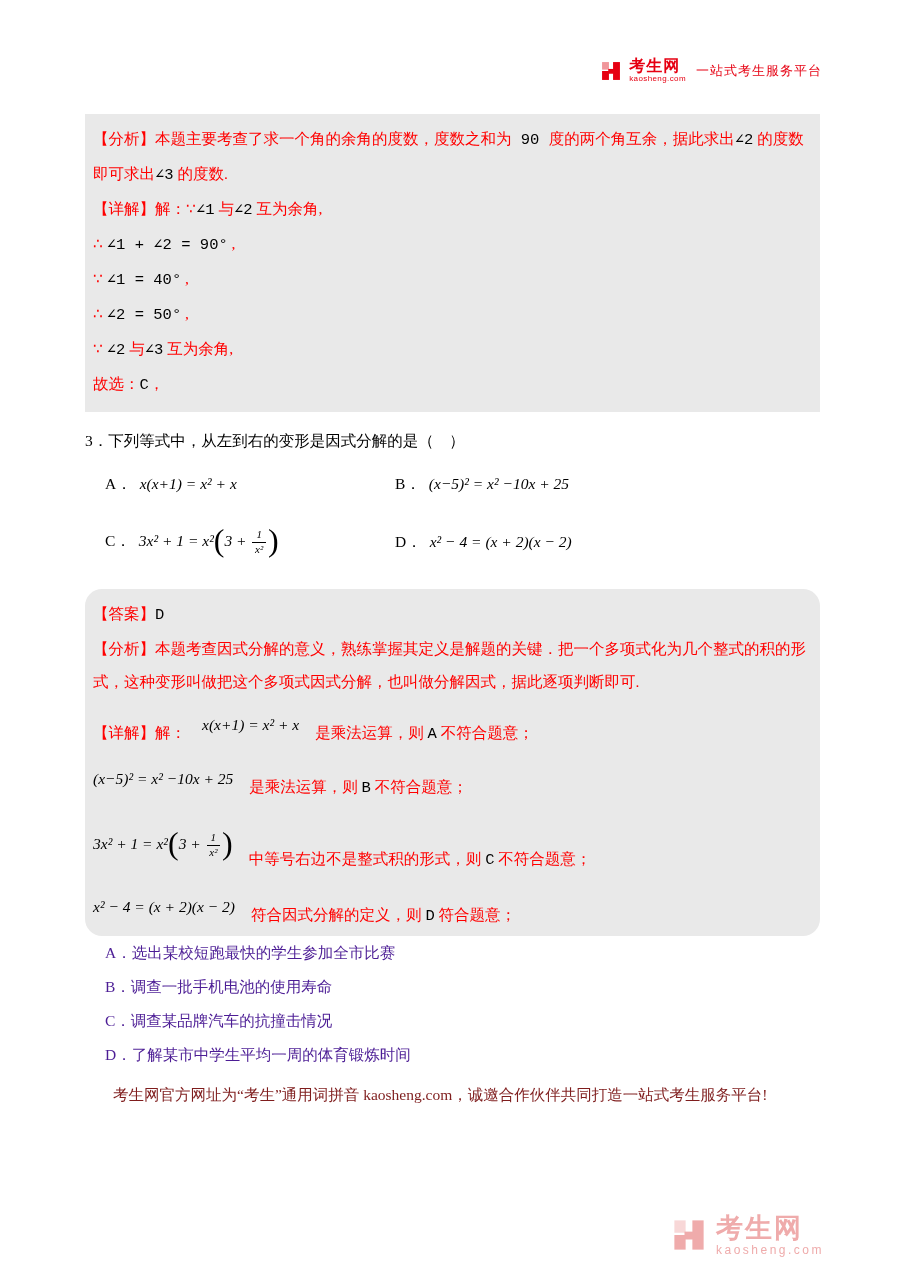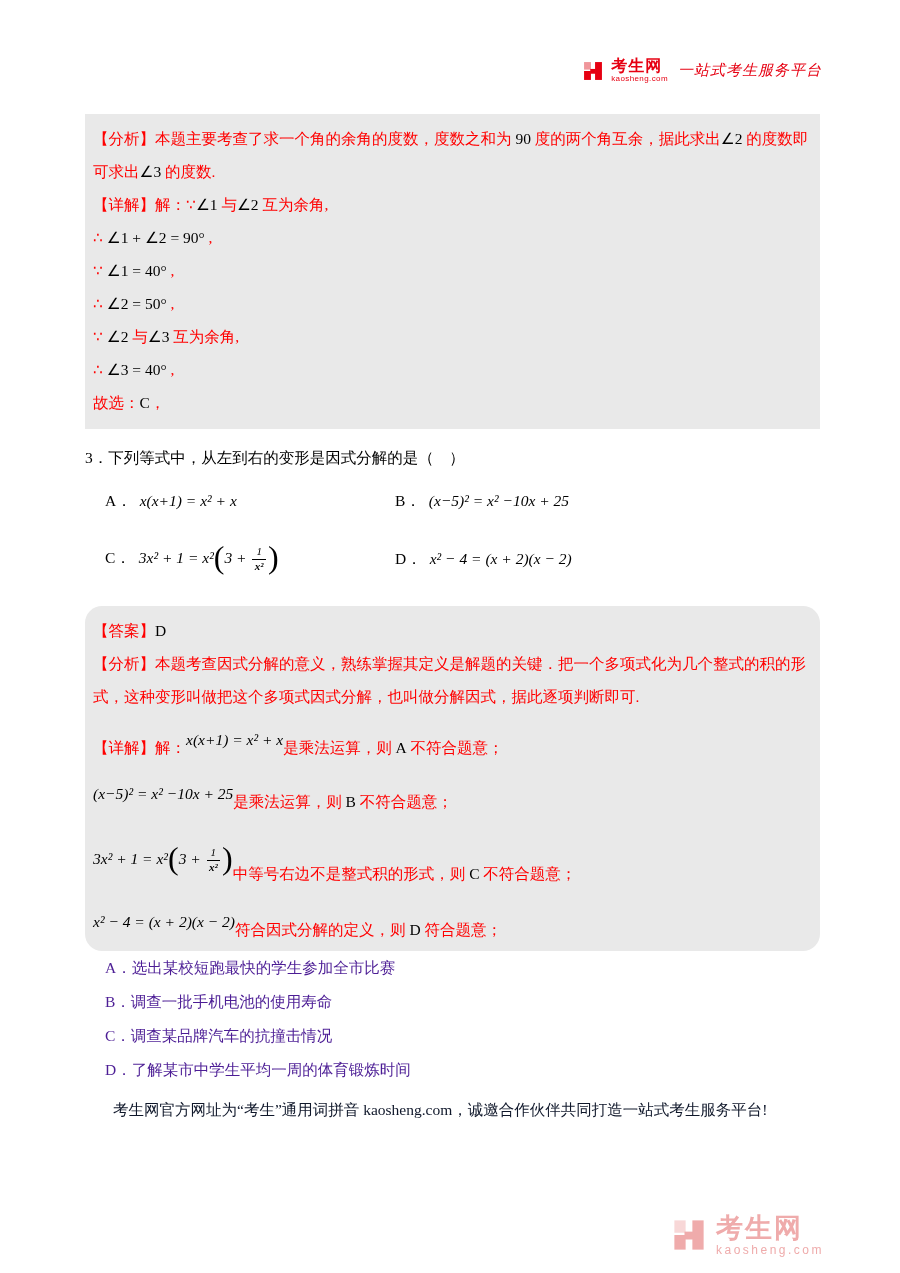--- a/index.html
+++ b/index.html
@@ -26,77 +26,77 @@
   .brand-name {
     font-family: "Liberation Sans", "DejaVu Sans", sans-serif;
     font-weight: bold; font-size: 16px; color: #e60012; letter-spacing: 1px;
   }
   .brand-domain {
     font-family: "Liberation Sans", "DejaVu Sans", sans-serif;
     font-size: 8px; color: #e60012; letter-spacing: 0.4px;
   }
   .brand-tagline {
     font-family: "Liberation Sans", "DejaVu Sans", sans-serif;
-    font-size: 15px; color: #e60012; margin-left: 3px; letter-spacing: 1px; font-style: italic;
+    font-size: 13px; color: #e60012; margin-left: 3px; letter-spacing: 1px;
   }
 
   
   .content { position: absolute; top: 106px; left: 85px; width: 735px; }
 
   .sblock { background: #e9e9e9; padding: 8px 10px 10px 8px; }
   .sblock2 { margin-top: 10px; padding-bottom: 10px; border-radius: 17px; }
 
   .sline { line-height: 33px; min-height: 33px; }
   .sline-c { line-height: 36px; min-height: 36px; }
 
   .seg-r  { color: #ff0000; }
-  .seg-mu { font-family: Liberation Serif, serif; color: #000; font-style: normal; }
+  .seg-mu { font-family: Liberation Mono, monospace; color: #000; font-style: normal; }
 
   
   .eq {
     font-family: "Liberation Serif", "DejaVu Sans", serif;
     font-style: italic; color: #000; white-space: nowrap;
   }
   .frac {
     display: inline-flex; flex-direction: column; align-items: stretch;
     text-align: center; font-size: 11px; line-height: 1.25;
     vertical-align: middle; margin: 0 2px;
   }
   .fnum { border-bottom: 1px solid #000; padding: 0 4px; }
-  .fden { padding: 0 2px; font-weight: bold; }
+  .fden { padding: 0 2px; }
   .bigp {
     font-style: normal; font-size: 32px; font-weight: 400;
     vertical-align: middle; line-height: 0.9; position: relative; top: -2px;
   }
 
   
   .q-title { margin-top: 12px; line-height: 33px; color: #000; }
   .q3-row { display: flex; padding-left: 20px; align-items: center; }
   .q3-row1 { margin-top: 6px; height: 42px; }
   .q3-row2 { height: 74px; }
   .opt { display: flex; align-items: center; gap: 8px; color: #000; }
   .opt-left { width: 290px; }
   .opt-right { flex: 1; }
   .opt-label { color: #000; }
 
   
-  .dline { display: flex; align-items: flex-end; }
+  .dline { display: flex; align-items: flex-end; gap: 16px; }
   .dline .eq { padding-bottom: 10px; }
   .dline .dlabel { color: #ff0000; }
   .d1 { height: 46px; }
   .d2 { height: 54px; }
   .d3 { height: 72px; }
   .d4 { height: 56px; }
   .dline .segwrap { display: inline; }
 
   
   .q4-opt { padding-left: 20px; line-height: 34px; color: #4c1d95; }
 
   
-  .page-footer { margin-top: 12px; padding-left: 28px; line-height: 22px; color: #0f172a; }
+  .page-footer { margin-top: 12px; padding-left: 28px; line-height: 22px; color: #7f1d1d; }
 
   
   .watermark {
     position: absolute; top: 1206px; right: 76px;
     display: flex; align-items: center; gap: 9px;
   }
   .wm-col { display: flex; flex-direction: column; line-height: 1.1; }
   .wm-brand {
     font-family: "Liberation Sans", "DejaVu Sans", sans-serif;
     font-size: 27px; font-weight: bold; color: #efabab; letter-spacing: 2px;
@@ -129,21 +129,20 @@
 
   <div class="content">
 
     <div class="sblock">
       <div class="sline"><span class="seg seg-r">【分析】本题主要考查了求一个角的余角的度数，度数之和为</span><span class="seg seg-mu"> 90 </span><span class="seg seg-r">度的两个角互余，据此求出</span><span class="seg seg-mu">∠2</span><span class="seg seg-r"> 的度数即可求出</span><span class="seg seg-mu">∠3</span><span class="seg seg-r"> 的度数.</span></div>
       <div class="sline"><span class="seg seg-r">【详解】解：∵</span><span class="seg seg-mu">∠1</span><span class="seg seg-r"> 与</span><span class="seg seg-mu">∠2</span><span class="seg seg-r"> 互为余角,</span></div>
       <div class="sline"><span class="seg seg-r">∴ </span><span class="seg seg-mu">∠1 + ∠2 = 90°</span><span class="seg seg-r"> ,</span></div>
       <div class="sline"><span class="seg seg-r">∵ </span><span class="seg seg-mu">∠1 = 40°</span><span class="seg seg-r"> ,</span></div>
       <div class="sline"><span class="seg seg-r">∴ </span><span class="seg seg-mu">∠2 = 50°</span><span class="seg seg-r"> ,</span></div>
       <div class="sline"><span class="seg seg-r">∵ </span><span class="seg seg-mu">∠2</span><span class="seg seg-r"> 与</span><span class="seg seg-mu">∠3</span><span class="seg seg-r"> 互为余角,</span></div>
-      <div class="sline"><span class="seg seg-r">∴ </span><span class="seg seg-mu">∠3 = 40°</span><span class="seg seg-r"> ,</span></div>
       <div class="sline"><span class="seg seg-r">故选：</span><span class="seg seg-mu">C</span><span class="seg seg-r">，</span></div>
     </div>
 
     <div>
       <div class="q-title">3．下列等式中，从左到右的变形是因式分解的是（　）</div>
       <div class="q3-row q3-row1">
         <div class="opt opt-left">
           <span class="opt-label">A．</span>
           <span class="eq">x(x+1) = x² + x</span>
         </div>

